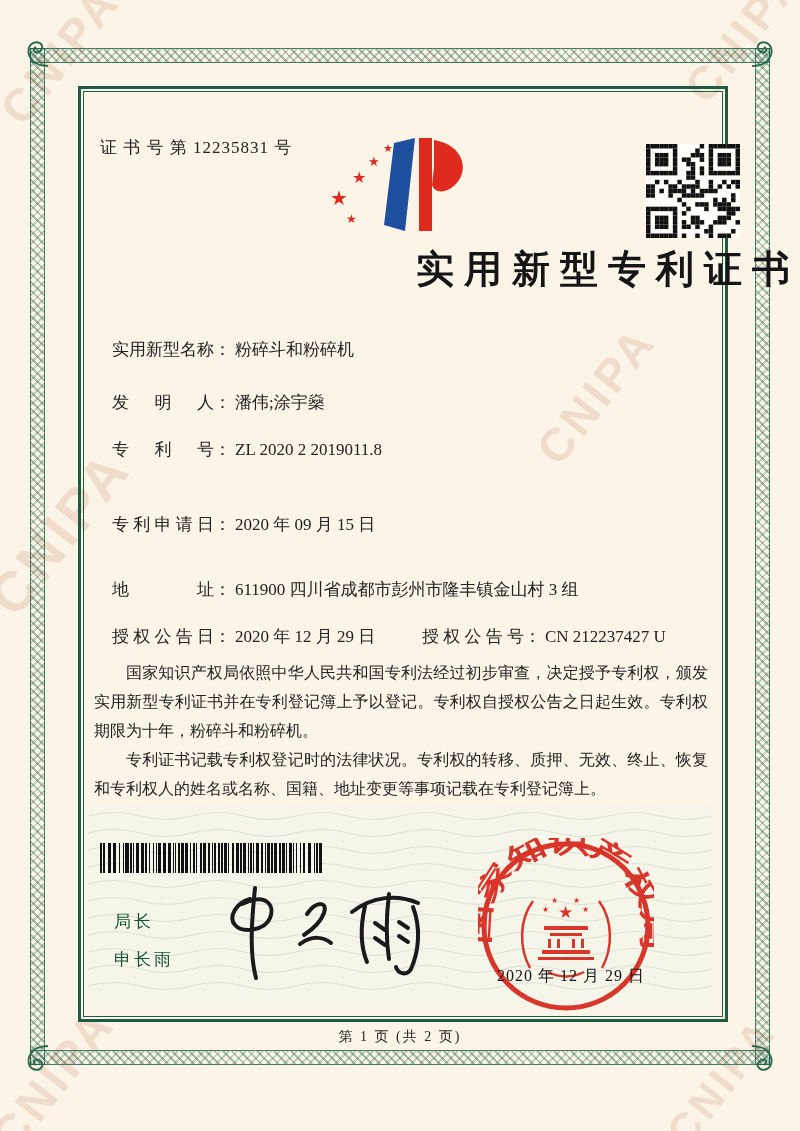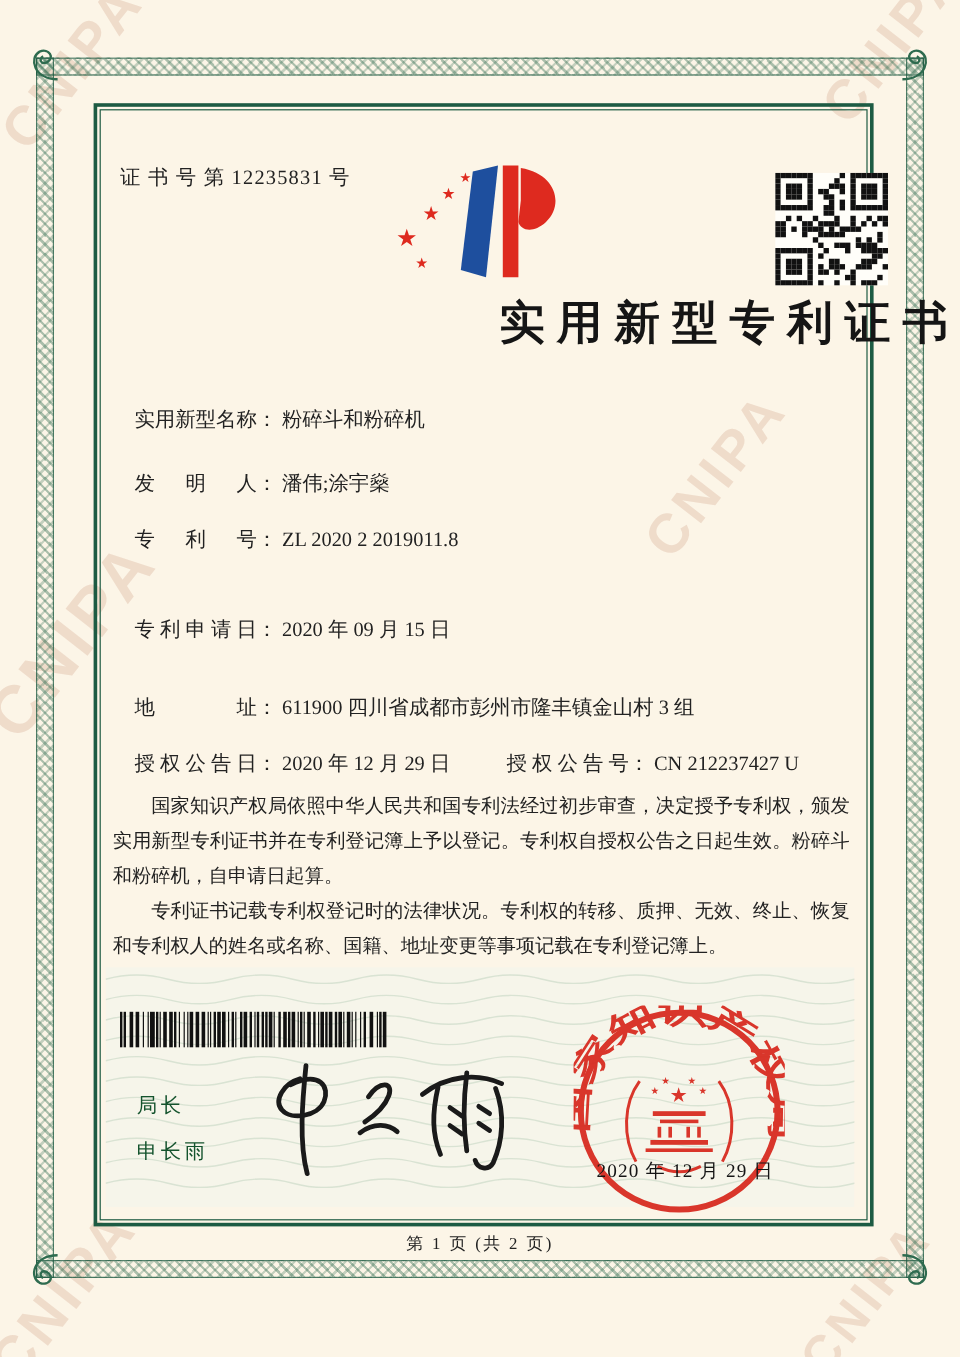--- a/index.html
+++ b/index.html
@@ -384,21 +384,21 @@
       <span class="field-label">地址</span><span class="field-colon">：</span><span>611900 四川省成都市彭州市隆丰镇金山村 3 组</span>
     </div>
     <div class="abs field-row r7">
       <span class="field-label">授权公告日</span><span class="field-colon">：</span><span>2020 年 12 月 29 日</span>
       <span class="grant-no">
         <span class="field-label">授权公告号</span><span class="field-colon">：</span><span>CN 212237427 U</span>
       </span>
     </div>
 
     <div class="abs paras">
-      <p>国家知识产权局依照中华人民共和国专利法经过初步审查，决定授予专利权，颁发实用新型专利证书并在专利登记簿上予以登记。专利权自授权公告之日起生效。粉碎斗和粉碎机，自申请日起算。</p>
+      <p>国家知识产权局依照中华人民共和国专利法经过初步审查，决定授予专利权，颁发实用新型专利证书并在专利登记簿上予以登记。专利权自授权公告之日起生效。专利权期限为十年，粉碎斗和粉碎机。</p>
       <p>专利证书记载专利权登记时的法律状况。专利权的转移、质押、无效、终止、恢复和专利权人的姓名或名称、国籍、地址变更等事项记载在专利登记簿上。</p>
     </div>
 
     <svg class="abs barcode" id="barcode-svg" viewBox="0 0 224 30">
         <rect x="0" y="0" width="2" height="30" fill="#111"></rect>
         <rect x="3" y="0" width="2" height="30" fill="#111"></rect>
         <rect x="8" y="0" width="3" height="30" fill="#111"></rect>
         <rect x="13" y="0" width="3" height="30" fill="#111"></rect>
         <rect x="19" y="0" width="1" height="30" fill="#111"></rect>
         <rect x="23" y="0" width="1" height="30" fill="#111"></rect>

